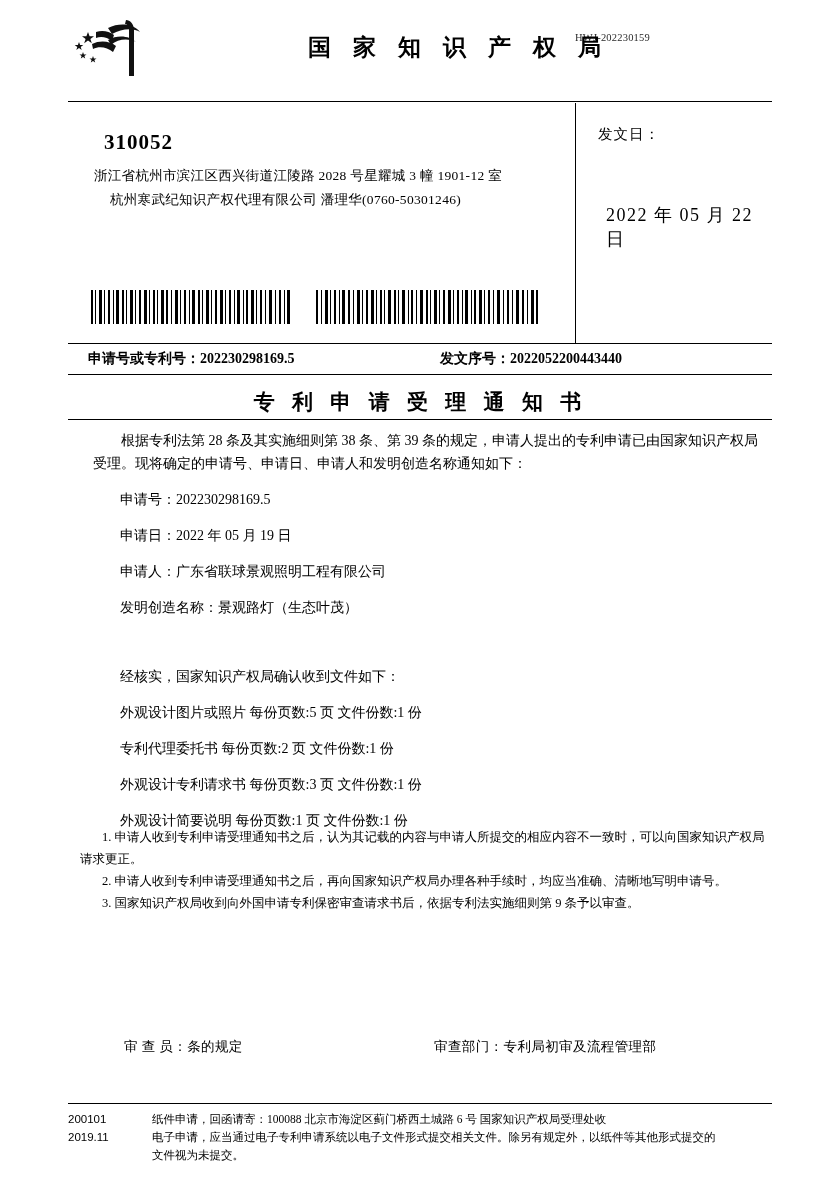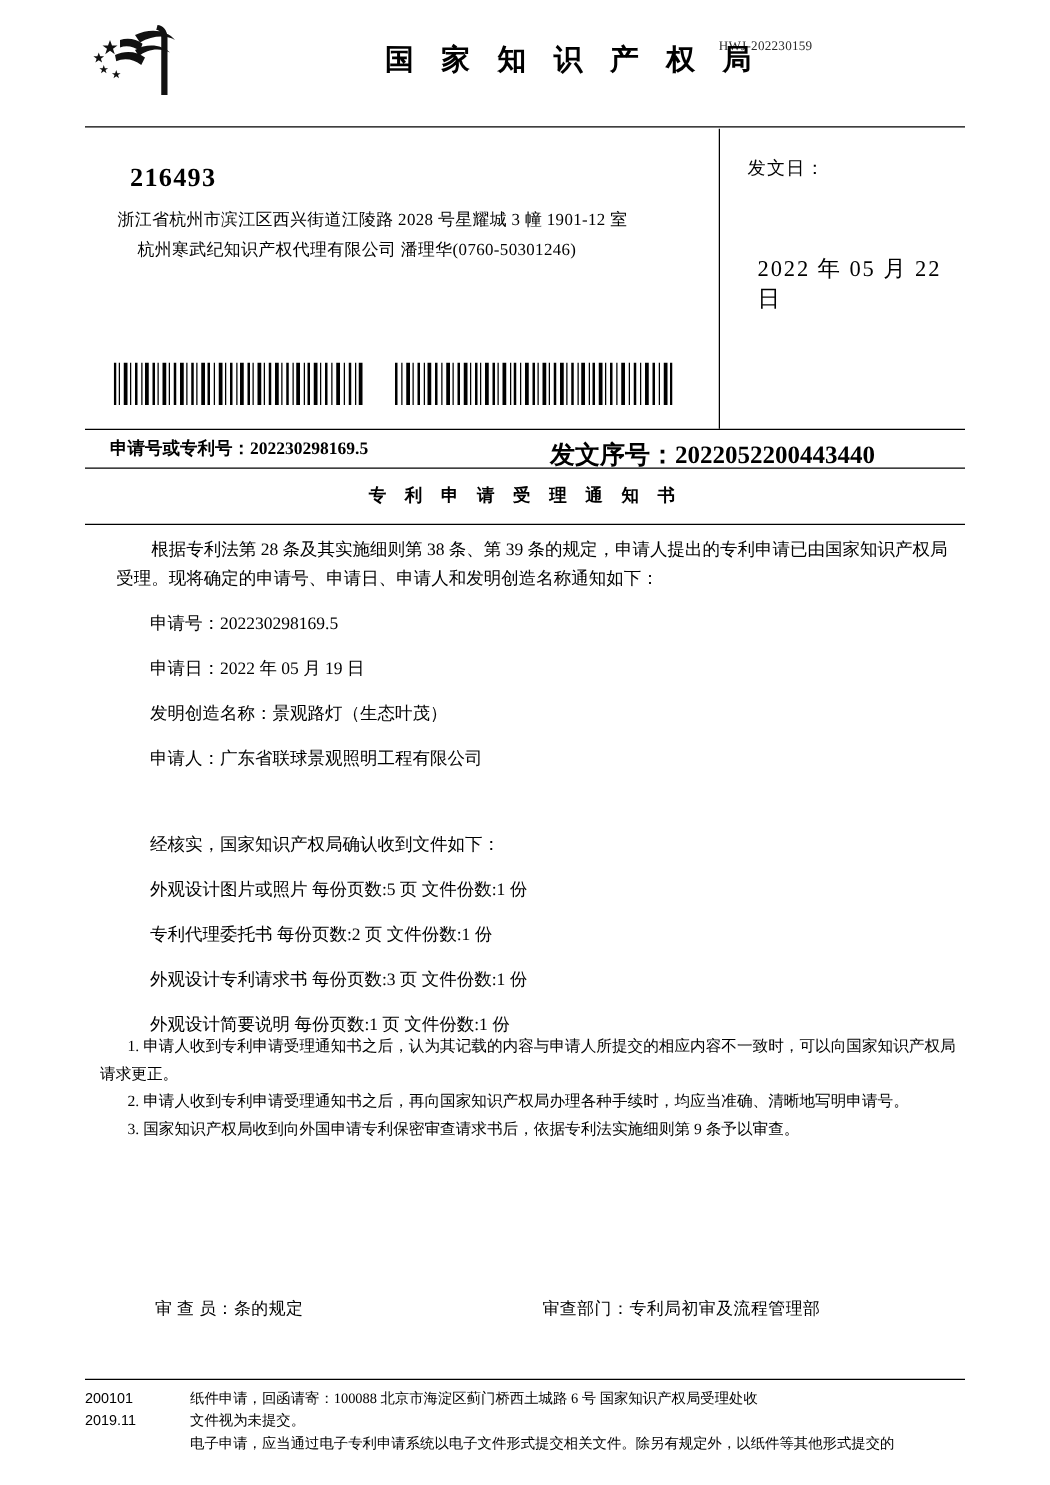--- a/index.html
+++ b/index.html
@@ -150,42 +150,42 @@
     position: absolute;
     left: 20px;
     top: 7px;
     font-size: 14px;
     font-weight: bold;
   }
   .appno-right {
     position: absolute;
     left: 372px;
     top: 7px;
-    font-size: 20px;
+    font-size: 14px;
     font-weight: bold;
   }
   .appno-left .v, .appno-right .v {
     font-family: "Liberation Serif", serif;
   }
   .rule-3 {
     position: absolute;
     left: 68px;
     right: 68px;
     top: 356px;
     border-top: 1.1px solid #000;
   }
 
   
   .doc-title {
     position: absolute;
     left: 68px;
     top: 370px;
     width: 704px;
     text-align: center;
-    font-size: 14px;
+    font-size: 21px;
     font-weight: bold;
     letter-spacing: 5px;
     font-family: "DejaVu Serif", "Liberation Serif", serif;
   }
   .rule-4 {
     position: absolute;
     left: 68px;
     right: 68px;
     top: 401px;
     border-top: 1.1px solid #000;
@@ -309,21 +309,21 @@
         <polygon points="15,34 15.9,36.5 18.5,36.5 16.4,38 17.2,40.5 15,39 12.8,40.5 13.6,38 11.5,36.5 14.1,36.5"></polygon>
         <polygon points="25,38 25.9,40.5 28.5,40.5 26.4,42 27.2,44.5 25,43 22.8,44.5 23.6,42 21.5,40.5 24.1,40.5"></polygon>
       </g>
     </svg>
     <div class="org-title">国 家 知 识 产 权 局</div>
   </div>
   <div class="rule-top"></div>
 
   <div class="addr-block">
     <div class="vline"></div>
-    <div class="postcode">216493</div>
+    <div class="postcode">310052</div>
     <div class="addr-line1">浙江省杭州市滨江区西兴街道江陵路 2028 号星耀城 3 幢 1901-12 室</div>
     <div class="addr-line2">杭州寒武纪知识产权代理有限公司  潘理华(0760-50301246)</div>
     <div class="issue-label">发文日：</div>
     <div class="issue-date">2022 年 05 月 22 日</div>
 
     <svg class="barcode barcode-1" width="200" height="34" viewBox="0 0 200 34" xmlns="http://www.w3.org/2000/svg">
       <rect x="0" y="0" width="2" height="34" fill="#000"></rect>
         <rect x="4" y="0" width="1" height="34" fill="#000"></rect>
       <rect x="8" y="0" width="3" height="34" fill="#000"></rect>
         <rect x="13" y="0" width="1" height="34" fill="#000"></rect>
@@ -435,22 +435,22 @@
   </div>
   <div class="rule-3"></div>
 
   <div class="doc-title">专 利 申 请 受 理 通 知 书</div>
   <div class="rule-4"></div>
 
   <div class="body-text">
     <p class="para-indent">根据专利法第 28 条及其实施细则第 38 条、第 39 条的规定，申请人提出的专利申请已由国家知识产权局受理。现将确定的申请号、申请日、申请人和发明创造名称通知如下：</p>
     <p class="flat">申请号：202230298169.5</p>
     <p class="flat">申请日：2022 年 05 月 19 日</p>
+    <p class="flat">申请人：广东省联球景观照明工程有限公司</p>
     <p class="flat">发明创造名称：景观路灯（生态叶茂）</p>
-    <p class="flat">申请人：广东省联球景观照明工程有限公司</p>
     <div class="gap"></div>
     <p class="flat">经核实，国家知识产权局确认收到文件如下：</p>
     <p class="flat">外观设计图片或照片  每份页数:5 页  文件份数:1 份</p>
     <p class="flat">专利代理委托书  每份页数:2 页  文件份数:1 份</p>
     <p class="flat">外观设计专利请求书  每份页数:3 页  文件份数:1 份</p>
     <p class="flat">外观设计简要说明  每份页数:1 页  文件份数:1 份</p>
   </div>
 
   <div class="tips">
     <p class="tip-item">1. 申请人收到专利申请受理通知书之后，认为其记载的内容与申请人所提交的相应内容不一致时，可以向国家知识产权局</p>
@@ -470,18 +470,18 @@
 
   <div class="rule-bottom"></div>
 
   <div class="footer">
     <div class="footer-codes">
       <div>200101</div>
       <div>2019.11</div>
     </div>
     <div class="footer-body">
       <p>纸件申请，回函请寄：100088 北京市海淀区蓟门桥西土城路 6 号   国家知识产权局受理处收</p>
+      <p>电子申请，应当通过电子专利申请系统以电子文件形式提交相关文件。除另有规定外，以纸件等其他形式提交的</p>
       <p>文件视为未提交。</p>
-      <p>电子申请，应当通过电子专利申请系统以电子文件形式提交相关文件。除另有规定外，以纸件等其他形式提交的</p>
     </div>
   </div>
 
 </div>
 
 </body></html>

